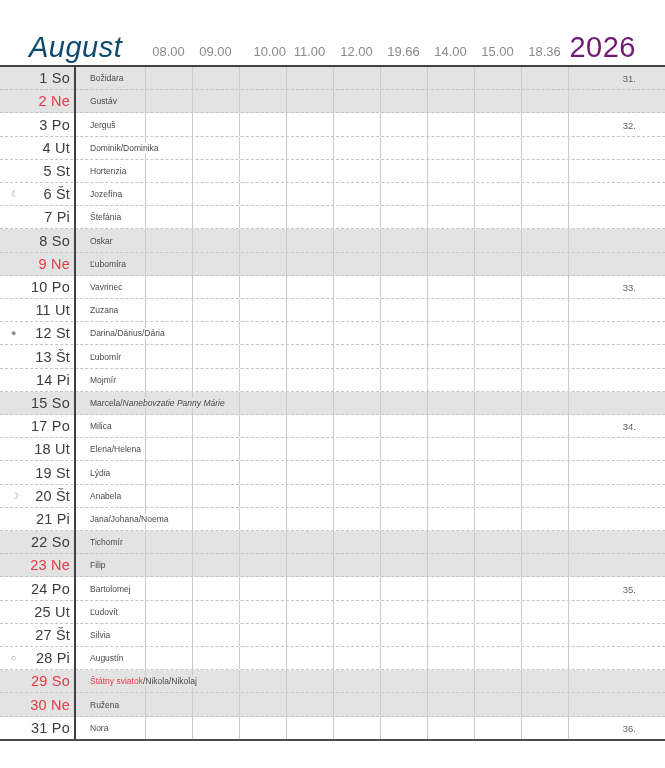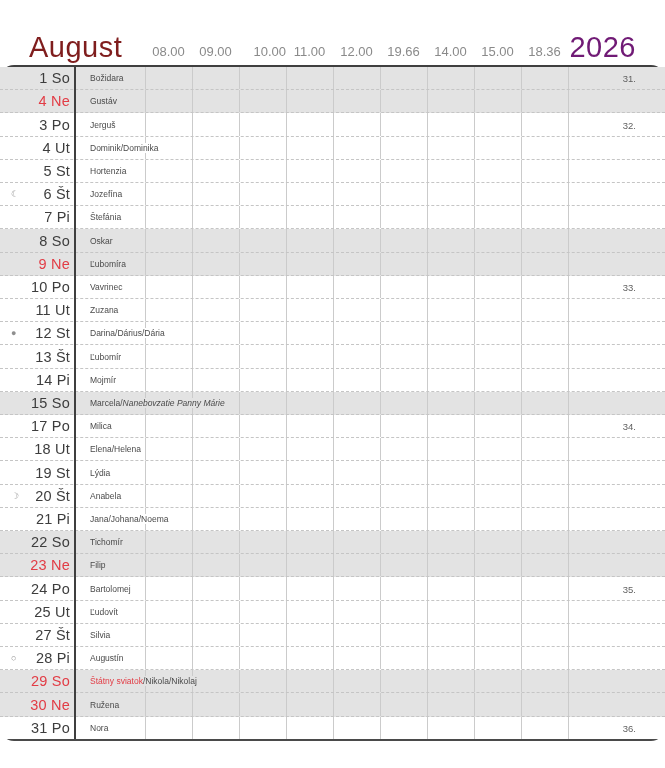--- a/index.html
+++ b/index.html
@@ -1,30 +1,30 @@
 <!DOCTYPE html>
 <html><head>
 <meta charset="utf-8">
 <style>
   html,body{margin:0;padding:0;background:#fff;}
   .page{position:relative;width:665px;height:768px;background:#ffffff;
         font-family:"Liberation Sans","DejaVu Sans",sans-serif;overflow:hidden;}
 
   
   .month{position:absolute;left:29px;top:31px;font-size:29px;font-weight:300;
-         color:#7f1d1d;letter-spacing:.5px;}
+         color:#0c4a6e;letter-spacing:.5px;font-style:italic;}
   .year{position:absolute;right:29px;top:31px;font-size:29px;font-weight:400;
         color:#701a75;letter-spacing:.5px;}
   .time-label{position:absolute;top:44px;width:47px;text-align:center;
               font-size:13px;color:#8a8a8a;}
 
   
   .grid{position:absolute;left:0;top:65px;width:665px;height:676px;box-sizing:border-box;
         border-top:2px solid #3f3f3f;border-bottom:2px solid #4a4a4a;
-        display:flex;flex-direction:column;border-radius:14px;}
+        display:flex;flex-direction:column;}
   .vline-day{position:absolute;left:74px;top:0;bottom:0;width:2px;background:#3f3f3f;z-index:6;}
   .row{position:relative;flex:1;background-color:#ffffff;
        border-bottom:1px dashed #c5c5c5;
        background-image:
          linear-gradient(#cbcbcb,#cbcbcb),linear-gradient(#cbcbcb,#cbcbcb),
          linear-gradient(#cbcbcb,#cbcbcb),linear-gradient(#cbcbcb,#cbcbcb),
          linear-gradient(#cbcbcb,#cbcbcb),linear-gradient(#cbcbcb,#cbcbcb),
          linear-gradient(#cbcbcb,#cbcbcb),linear-gradient(#cbcbcb,#cbcbcb),
          linear-gradient(#cbcbcb,#cbcbcb),linear-gradient(#cbcbcb,#cbcbcb);
        background-position:145px 0,192px 0,239px 0,286px 0,333px 0,380px 0,427px 0,474px 0,521px 0,568px 0;
@@ -64,21 +64,21 @@
       <span class="time-label" style="left: 521px;">18.36</span>
     </div>
   <div class="grid">
     <div style="position:absolute;left:0;top:0;right:0;bottom:0;display:flex;flex-direction:column;">
         <div class="row shade">
           <div class="daylabel">1 So</div>
           <div class="name">Božidara</div>
           <span class="week">31.</span>
         </div>
         <div class="row shade">
-          <div class="daylabel red">4 Ne</div>
+          <div class="daylabel red">2 Ne</div>
           <div class="name">Gustáv</div>
         </div>
         <div class="row">
           <div class="daylabel">3 Po</div>
           <div class="name">Jerguš</div>
           <span class="week">32.</span>
         </div>
         <div class="row">
           <div class="daylabel">4 Ut</div>
           <div class="name">Dominik/Dominika</div>

